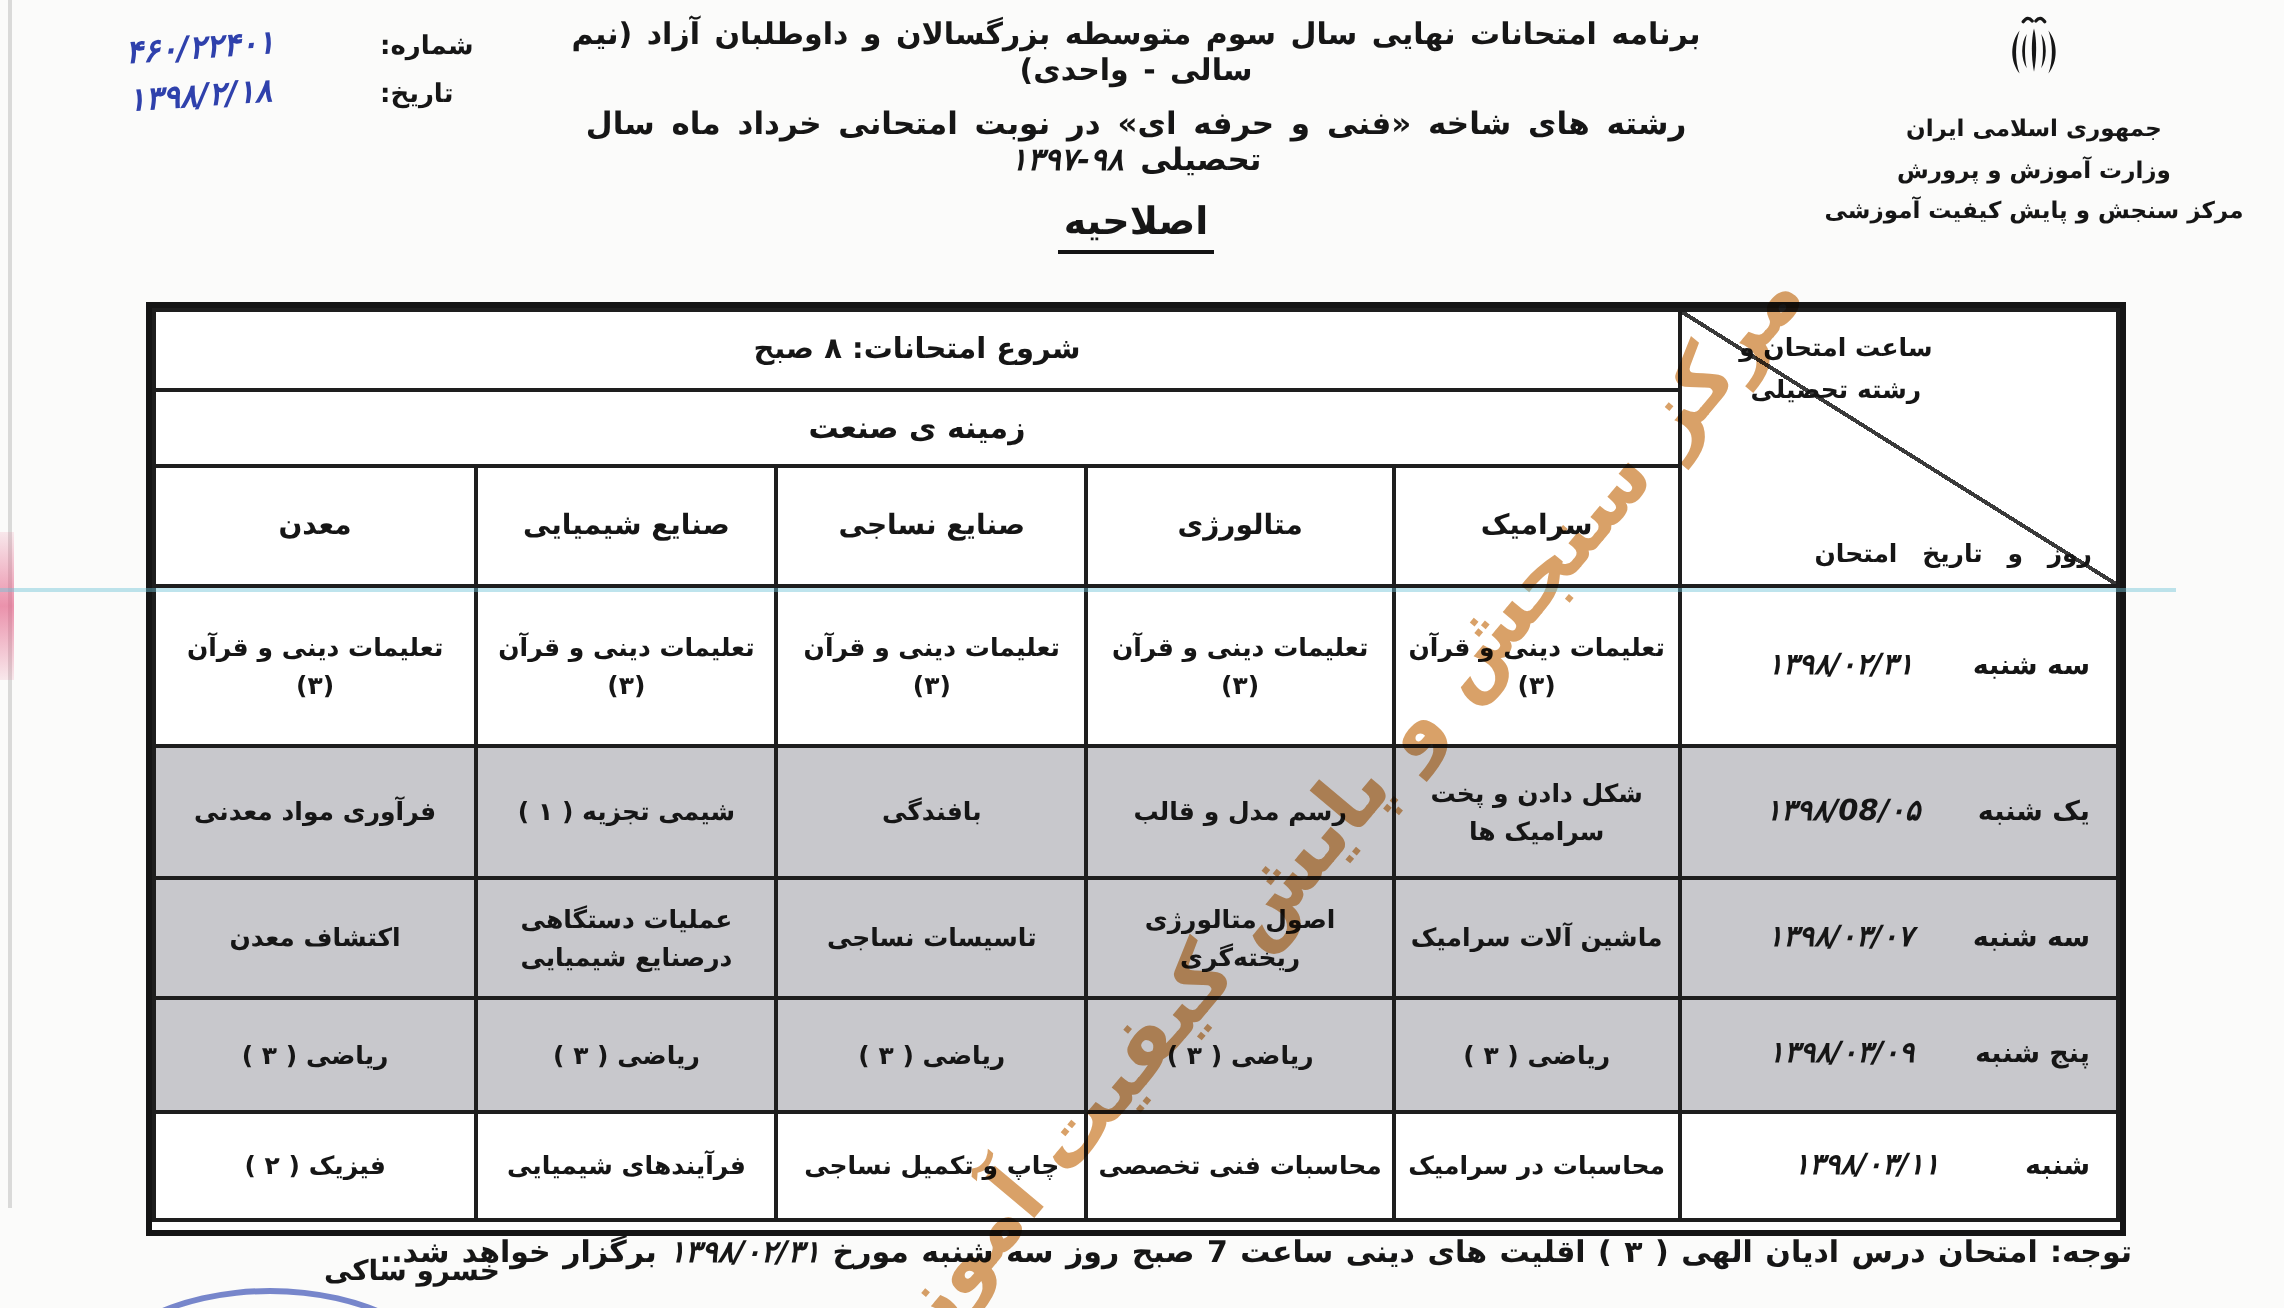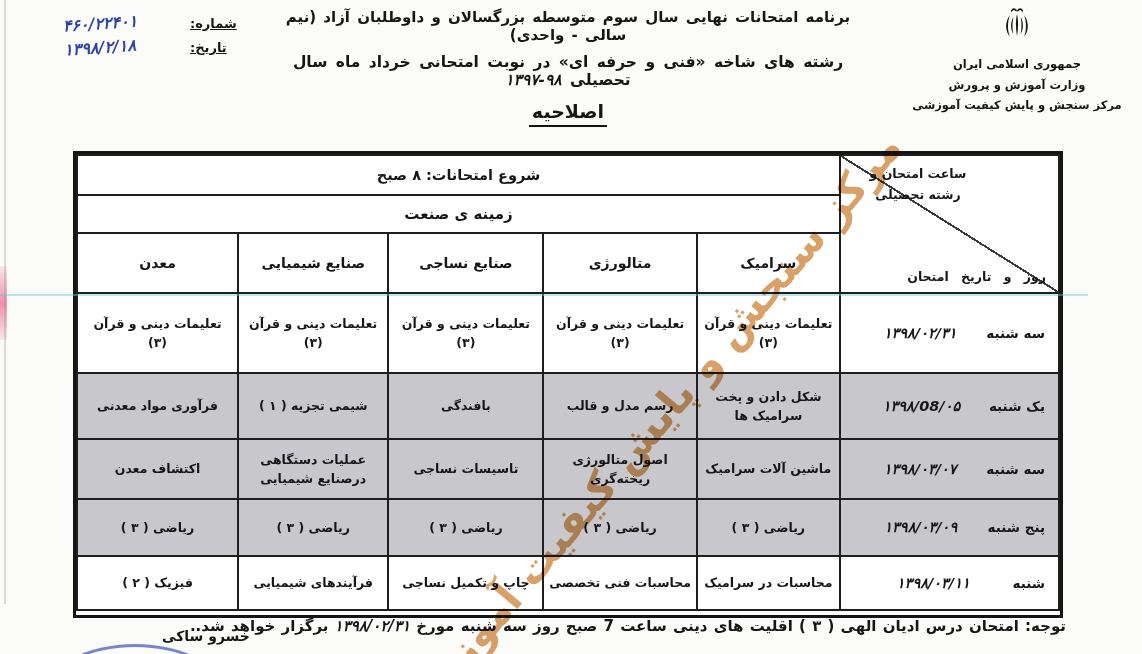--- a/index.html
+++ b/index.html
@@ -12,21 +12,21 @@
 
   
   .edge-line{left:4px;top:0;width:2px;height:604px;background:#c8c8c8;opacity:.65;}
   .pink-smudge{left:0;top:266px;width:7px;height:74px;
     background:linear-gradient(180deg,rgba(232,120,150,.15),rgba(226,90,130,.65),rgba(232,120,150,.15));}
   .blue-scanline{left:0;top:294px;width:1088px;height:2px;background:rgba(110,196,216,.45);z-index:35;}
 
   
   .meta{left:10px;top:14px;width:232px;direction:rtl;z-index:3;}
   .meta-row{display:flex;align-items:center;margin-bottom:5px;}
-  .meta-label{font-size:13px;font-weight:bold;flex:0 0 52px;text-align:left;text-decoration:underline;}
+  .meta-label{font-size:13px;font-weight:bold;flex:0 0 52px;text-align:left;}
   .meta-value{flex:1;text-align:center;color:#2f41ac;font-size:16px;font-weight:bold;
     letter-spacing:2px;transform:rotate(-4deg);font-style:italic;}
 
   .center-head{left:268px;top:8px;width:600px;text-align:center;direction:rtl;z-index:3;}
   .bismillah{font-size:12px;font-weight:bold;margin-bottom:7px;}
   .title-1{font-size:15px;font-weight:bold;margin-bottom:9px;word-spacing:2px;}
   .title-2{font-size:15.5px;font-weight:bold;word-spacing:3px;}
   .correction{display:inline-block;margin-top:11px;font-size:19px;font-weight:bold;
     border-bottom:2.5px solid #141414;padding:0 3px 3px;}
 

